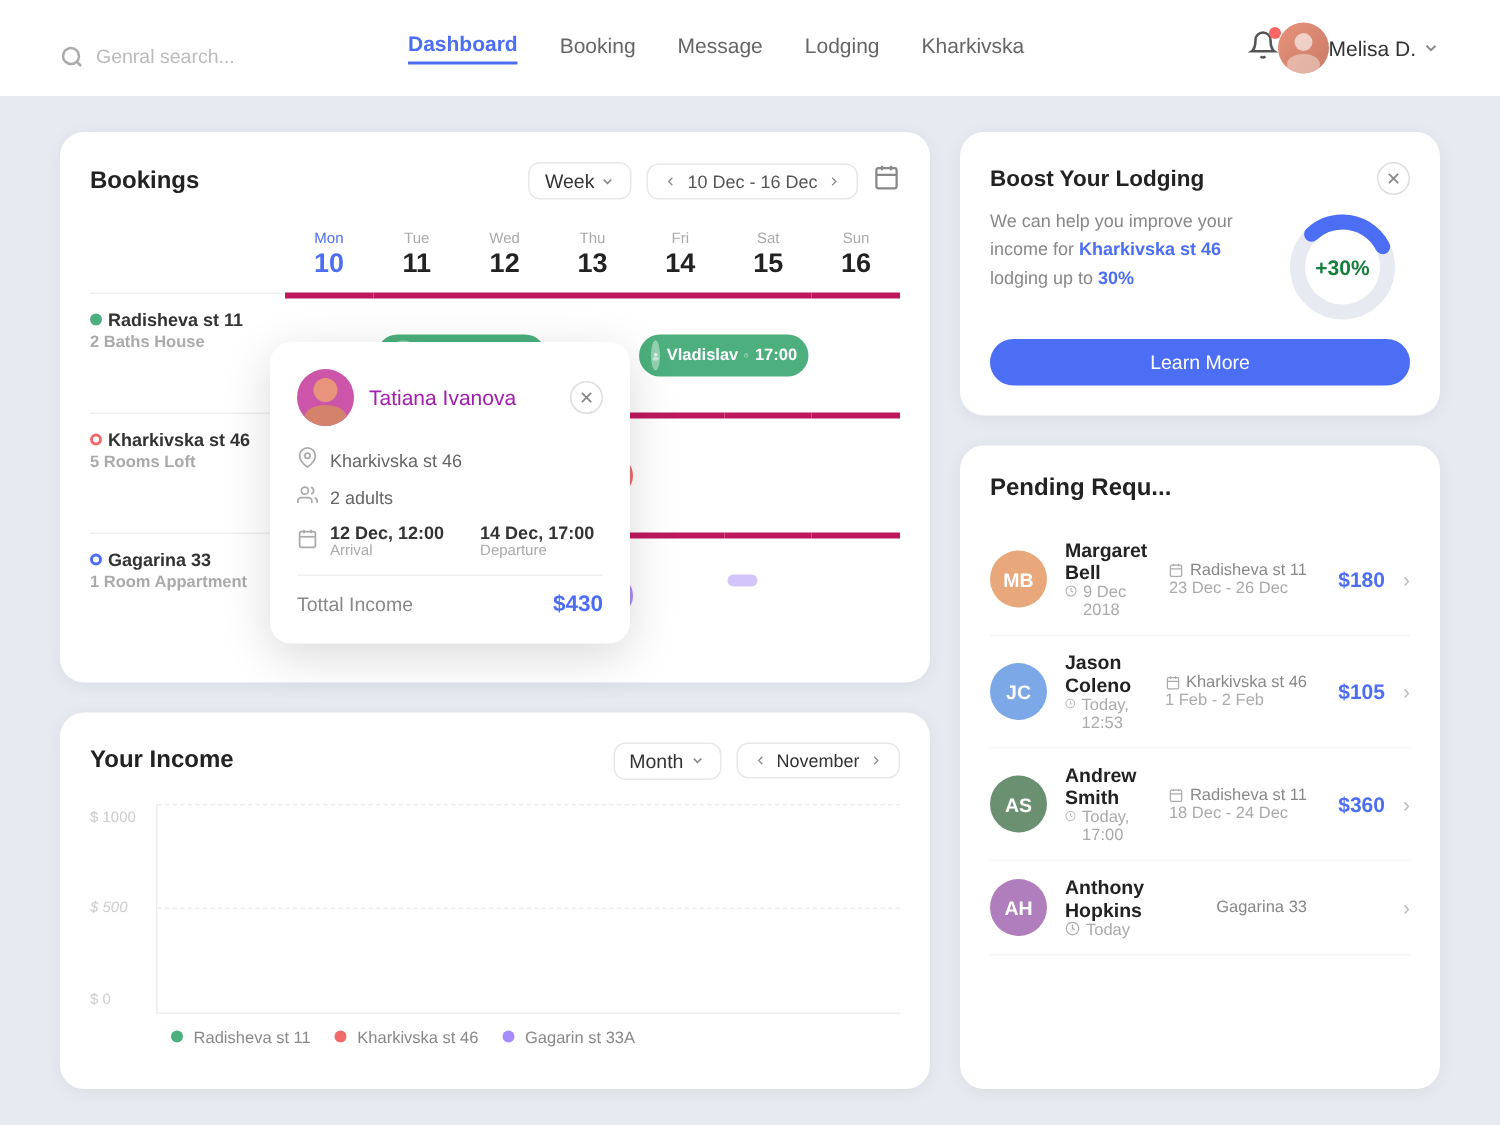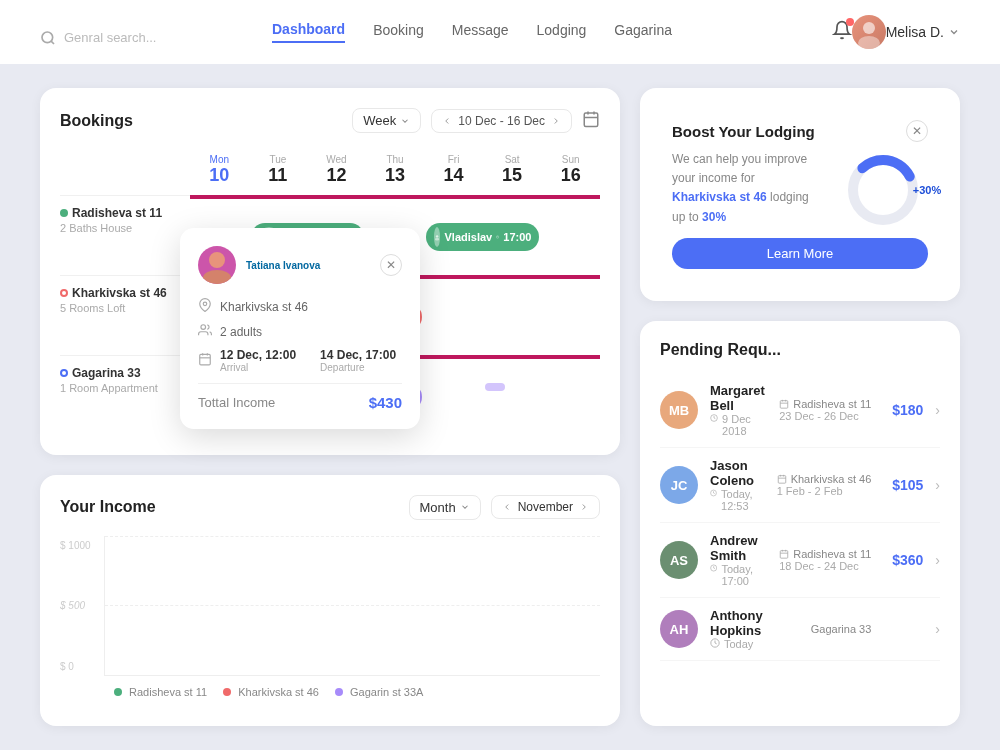--- a/index.html
+++ b/index.html
@@ -171,20 +171,21 @@
     .cal-label-cell .prop-name {
       font-size: 12px;
       font-weight: 600;
       color: #333;
       display: flex; align-items: center; gap: 4px;
     }
     .cal-label-cell .prop-sub {
       font-size: 11px;
       color: #aaa;
       margin-top: 2px;
+      font-weight: bold;
     }
     .dot {
       width: 8px; height: 8px;
       border-radius: 50%;
       display: inline-block;
     }
     .dot-green { background: #4caf7d; }
     .dot-red { background: #f06a6a; border: 2px solid #f06a6a; background: transparent; border-radius: 50%; }
     .dot-blue { background: transparent; border: 2px solid #4c6ef5; border-radius: 50%; }
 
@@ -295,21 +296,21 @@
       display: flex;
       flex-direction: column;
       gap: 20px;
       flex-shrink: 0;
     }
 
     
     .boost-card {
       background: #fff;
       border-radius: 16px;
-      padding: 32px;
+      padding: 20px;
       box-shadow: 0 2px 12px rgba(0,0,0,0.06);
       position: relative;
     }
     .boost-header {
       display: flex;
       align-items: center;
       justify-content: space-between;
       margin-bottom: 8px;
     }
     .boost-title {
@@ -349,24 +350,23 @@
       gap: 8px;
     }
     .donut-wrap {
       position: relative;
       width: 80px; height: 80px;
     }
     .donut-label {
       position: absolute;
       top: 50%; left: 50%;
       transform: translate(-50%, -50%);
-      font-size: 11px;
+      font-size: 14px;
       font-weight: 700;
-      color: #1d4ed8;
-      margin-left: 44px;
+      color: #15803d;
     }
     .learn-more-btn {
       background: #4c6ef5;
       color: #fff;
       border: none;
       border-radius: 20px;
       padding: 8px 18px;
       font-size: 13px;
       font-weight: 400;
       cursor: pointer;
@@ -398,23 +398,23 @@
       align-items: center;
       gap: 10px;
     }
     .popup-avatar {
       width: 38px; height: 38px;
       border-radius: 50%;
       background: #c5a;
       overflow: hidden;
     }
     .popup-name {
-      font-size: 10px;
-      font-weight: 700;
-      color: #0369a1;
+      font-size: 14px;
+      font-weight: 400;
+      color: #a21caf;
     }
     .popup-row {
       display: flex;
       align-items: center;
       gap: 8px;
       font-size: 12px;
       color: #666;
       margin-bottom: 8px;
     }
     .popup-icon { font-size: 14px; color: #aaa; }
@@ -484,21 +484,21 @@
         <line x1="21" y1="21" x2="16.65" y2="16.65"></line>
     </svg>
     <span style="color:#bbb; font-size:13px;">Genral search...</span>
   </div>
 
   <div class="nav-links">
     <a class="nav-link active">Dashboard</a>
     <a class="nav-link">Booking</a>
     <a class="nav-link">Message</a>
     <a class="nav-link">Lodging</a>
-    <a class="nav-link">Gagarina</a>
+    <a class="nav-link">Kharkivska</a>
   </div>
 
   <div class="nav-right">
     <div class="bell-icon" style="position:relative;">
       <svg width="20" height="20" viewBox="0 0 24 24" fill="none" stroke="#555" stroke-width="2">
         <path d="M18 8A6 6 0 0 0 6 8c0 7-3 9-3 9h18s-3-2-3-9"></path>
         <path d="M13.73 21a2 2 0 0 1-3.46 0"></path>
       </svg>
       <div class="bell-dot"></div>
     </div>

